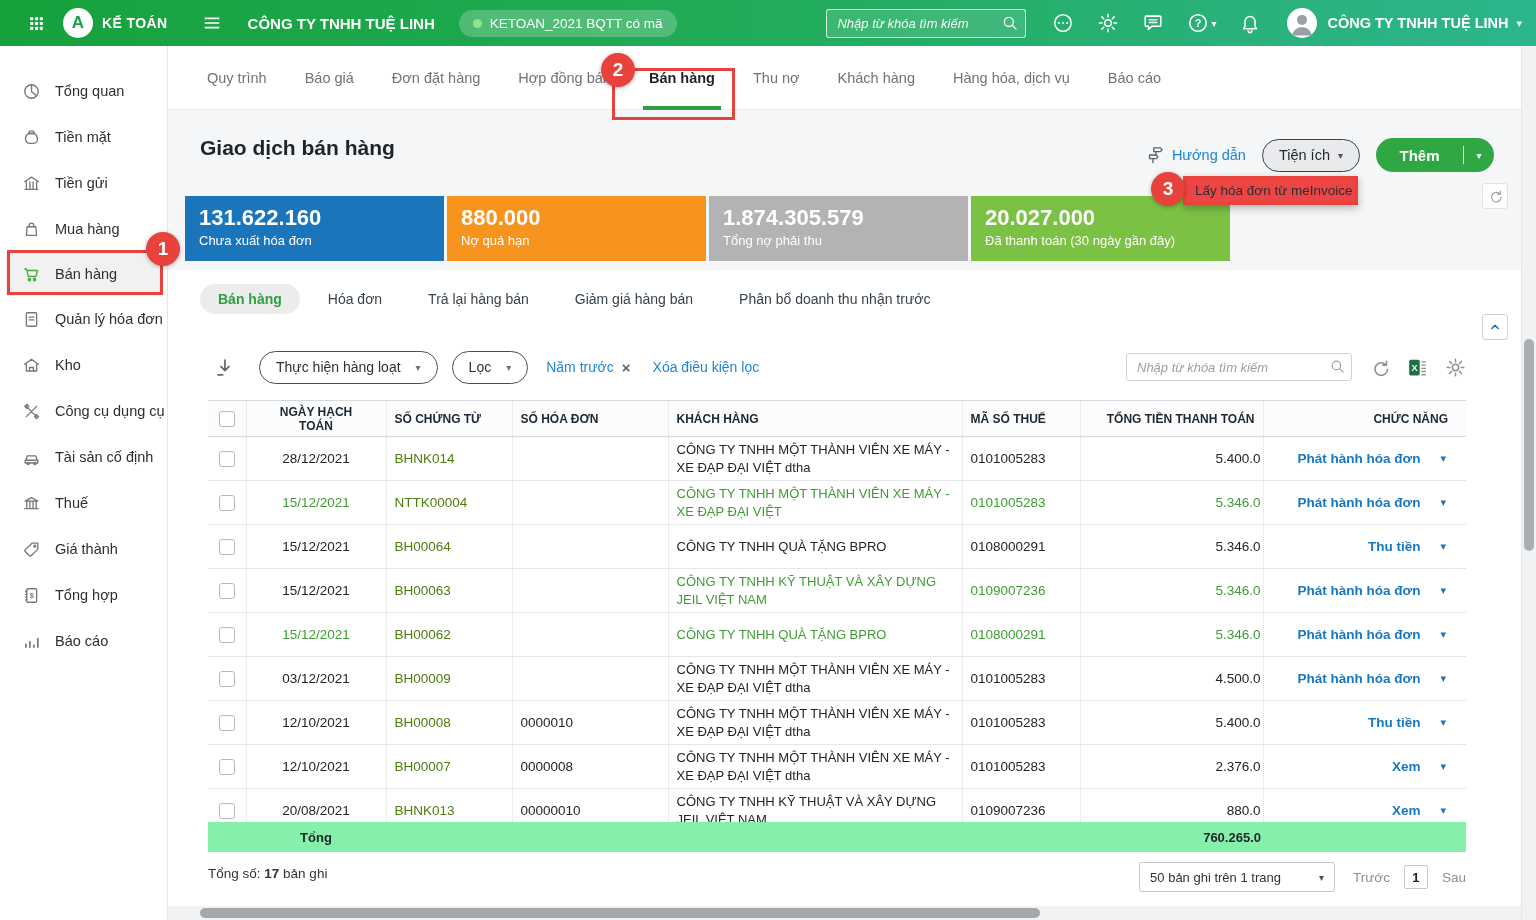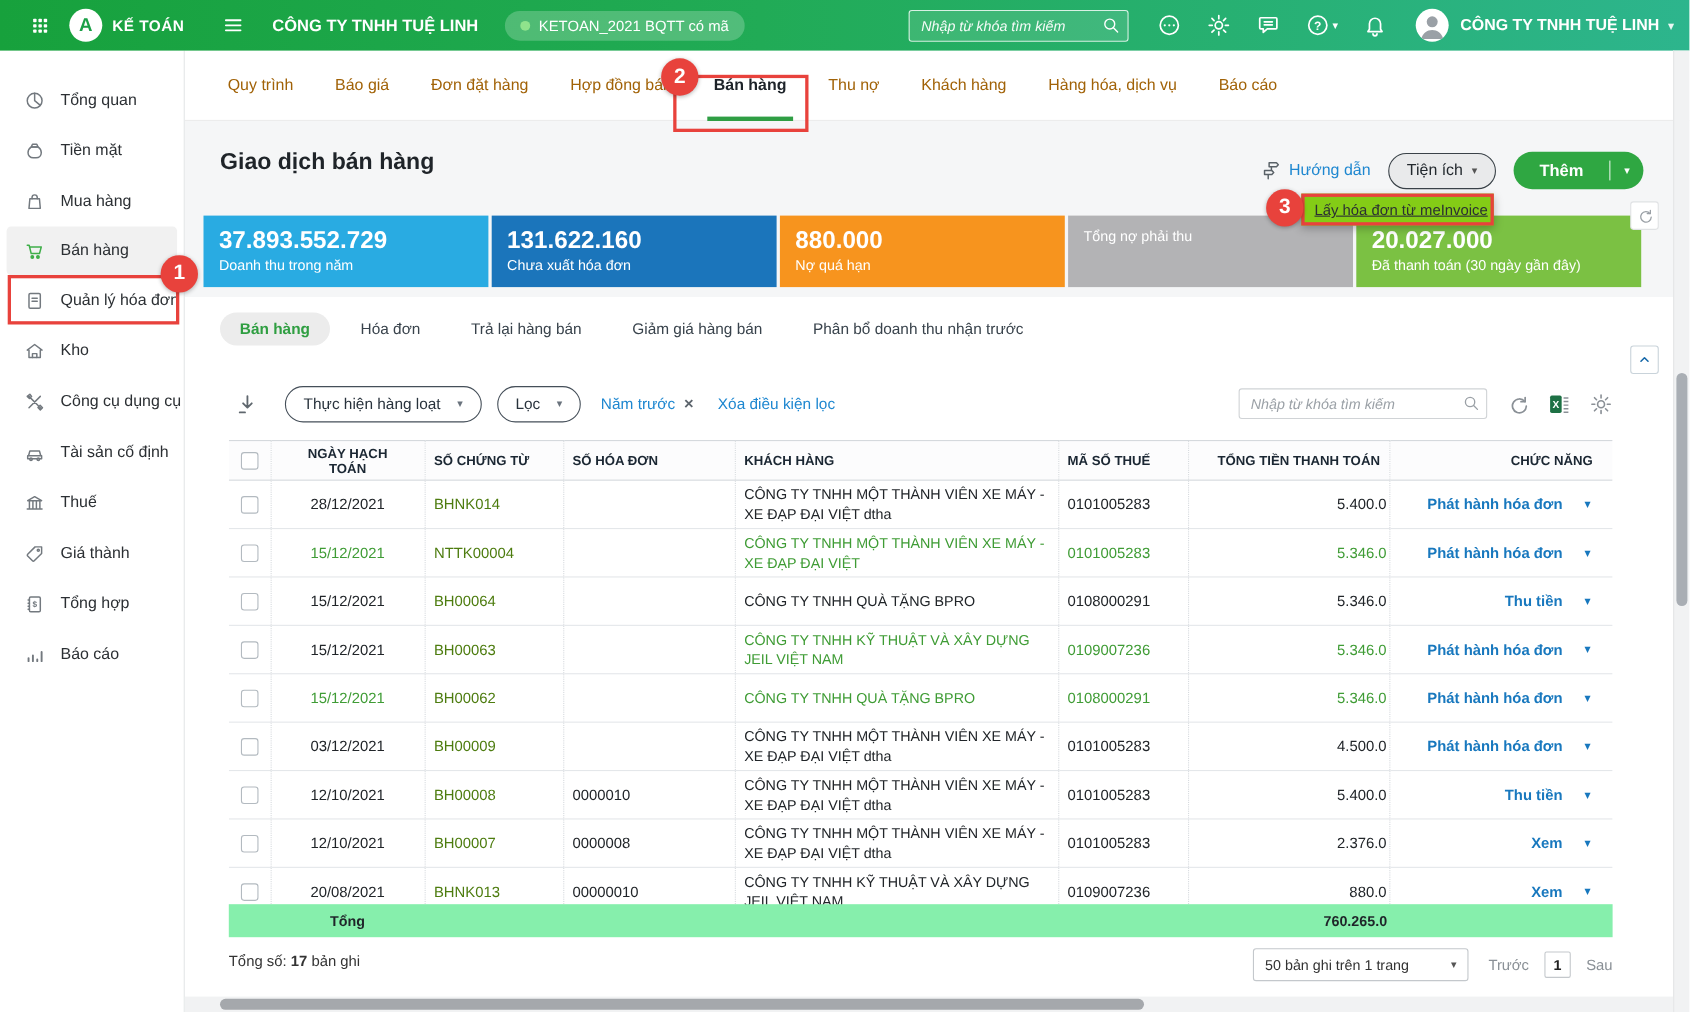--- a/index.html
+++ b/index.html
@@ -44,21 +44,21 @@
   .sb-ico { width:19px; height:19px; color:#73797f; flex:0 0 auto; }
   .sb-item.active { background:#f1f1f1; border-radius:4px; margin:0 6px; padding-left:16px; height:44px; }
   .sb-item.active .sb-ico { color:#3fae49; }
 
   
   .content { position:absolute; left:168px; top:46px; right:0; bottom:0; background:#fff; overflow:hidden; }
 
   .tabbar { height:64px; display:flex; align-items:center; gap:38px; padding-left:39px;
     border-bottom:1px solid #ececec; background:#fff; }
   .tab { position:relative; height:64px; display:flex; align-items:center; font-size:14.5px;
-    color:#a16207; cursor:pointer; white-space:nowrap; }
+    color:#737373; cursor:pointer; white-space:nowrap; }
   .tab.active { color:#1d2329; font-weight:bold; }
   .tab.active::after { content:""; position:absolute; left:-6px; right:-6px; bottom:0; height:4px; background:#2f9e44; }
 
   .gray-section { height:160px; background:#f5f6f7; position:relative; }
   .page-title { position:absolute; left:32px; top:26px; font-size:21px; font-weight:bold; color:#1f2429;text-align:right; }
   .title-actions { position:absolute; right:42px; top:28px; display:flex; align-items:center; gap:16px; }
   .guide { display:flex; align-items:center; gap:7px; color:#1e87d0; font-size:14.5px; cursor:pointer; }
   .guide .ico { width:20px; height:20px; color:#5a6268; }
   .btn-util { height:33px; padding:0 16px; background:#e9eaeb; border:1.5px solid #3a4248; border-radius:17px;
     font-size:14.5px; color:#23292e; display:flex; align-items:center; gap:8px; cursor:pointer; }
@@ -125,23 +125,23 @@
   .pager { position:absolute; right:0; top:-4px; display:flex; align-items:center; }
   .pagesize { width:196px; height:30px; border:1px solid #c4c8cc; border-radius:3px; background:#fff;
     display:flex; align-items:center; padding:0 10px; font-size:13px; color:#333; cursor:pointer; }
   .pagesize .caret { margin-left:auto; font-size:10px; color:#555; }
   .pg-prev, .pg-next { color:#8a9096; margin-left:18px; cursor:pointer; }
   .pg-cur { width:24px; height:24px; border:1px solid #c4c8cc; border-radius:2px; background:#fff;
     display:flex; align-items:center; justify-content:center; font-weight:bold; font-size:13px; margin-left:14px; color:#222; }
   .pg-next { margin-left:14px; }
 
   
-  .dropdown-item { position:absolute; left:1183px; top:176px; width:175px; height:29px; background:#84cc16;
+  .dropdown-item { position:absolute; left:1183px; top:176px; width:175px; height:29px; background:#ef4444;
     border:3px solid #e8423c; box-shadow:0 3px 8px rgba(0,0,0,.28); display:flex; align-items:center;
-    padding-left:9px; font-size:13.5px; color:#2b2f33; z-index:55; cursor:pointer; white-space:nowrap;text-decoration:underline; }
+    padding-left:9px; font-size:13.5px; color:#2b2f33; z-index:55; cursor:pointer; white-space:nowrap; }
   .cards-refresh { position:absolute; left:1482px; top:183px; width:26px; height:26px; background:#fff;
     border:1px solid #e0e2e4; border-radius:3px; display:flex; align-items:center; justify-content:center;
     z-index:6; cursor:pointer; }
   .cards-refresh .ico { width:16px; height:16px; color:#9aa0a6; }
   .scroll-top-btn { position:absolute; left:1482px; top:314px; width:26px; height:26px; background:#fff;
     border:1px solid #c9d3da; border-radius:3px; display:flex; align-items:center; justify-content:center;
     z-index:6; cursor:pointer; color:#1567a8; }
   .scroll-top-btn .ico { width:14px; height:14px; }
 
   .vscroll { position:absolute; right:0; top:46px; bottom:0; width:15px; background:#f1f2f3;
@@ -264,20 +264,28 @@
           <svg viewBox="0 0 24 24" fill="none" stroke="currentColor" stroke-width="1.7" stroke-linecap="round" stroke-linejoin="round">
             <path d="M9.5 4h5l1.3 3H8.2z"></path>
             <path d="M8.2 7h7.6c2.4 1.6 3.8 4.2 3.8 6.8 0 3.4-2.6 5.7-5.9 5.7h-3.4c-3.3 0-5.9-2.3-5.9-5.7 0-2.6 1.4-5.2 3.8-6.8z"></path>
           </svg>
         </span>
         <span>Tiền mặt</span>
       </div>
       <div class="sb-item">
         <span class="sb-ico">
           <svg viewBox="0 0 24 24" fill="none" stroke="currentColor" stroke-width="1.7" stroke-linecap="round" stroke-linejoin="round">
+            <path d="M3.5 9.5 12 4l8.5 5.5M5.5 10v8M10 10v8M14 10v8M18.5 10v8M4 19.5h16"></path>
+          </svg>
+        </span>
+        <span>Tiền gửi</span>
+      </div>
+      <div class="sb-item">
+        <span class="sb-ico">
+          <svg viewBox="0 0 24 24" fill="none" stroke="currentColor" stroke-width="1.7" stroke-linecap="round" stroke-linejoin="round">
             <path d="M6.5 8.5h11l1 11h-13z"></path>
             <path d="M9 8.5V7a3 3 0 0 1 6 0v1.5"></path>
           </svg>
         </span>
         <span>Mua hàng</span>
       </div>
       <div class="sb-item active">
         <span class="sb-ico">
           <svg viewBox="0 0 24 24" fill="none" stroke="currentColor" stroke-width="1.7" stroke-linecap="round" stroke-linejoin="round">
             <path d="M3.5 5h2.2L8 14.5h9.6l2-7.5H6.2"></path>
@@ -391,33 +399,30 @@
         <span>Tiện ích</span>
         <span class="caret">▾</span>
       </span>
       <span class="btn-add">
         <span class="lbl">Thêm</span>
         <span class="sep"></span>
         <span class="caret">▾</span>
       </span>
     </div>
     <div class="kpi-row">
-        <div class="kpi" style="background: rgb(41, 171, 226);">
-          <div class="val">37.893.552.729</div>
-          <div class="lbl">Doanh thu trong năm</div>
-        </div>
         <div class="kpi" style="background: rgb(27, 117, 187);">
           <div class="val">131.622.160</div>
           <div class="lbl">Chưa xuất hóa đơn</div>
         </div>
         <div class="kpi" style="background: rgb(247, 148, 30);">
           <div class="val">880.000</div>
           <div class="lbl">Nợ quá hạn</div>
         </div>
         <div class="kpi" style="background: rgb(179, 179, 181);">
+          <div class="val">1.874.305.579</div>
           <div class="lbl">Tổng nợ phải thu</div>
         </div>
         <div class="kpi" style="background: rgb(123, 193, 67);">
           <div class="val">20.027.000</div>
           <div class="lbl">Đã thanh toán (30 ngày gần đây)</div>
         </div>
       </div>
   </section>
 
   <div class="subtabs">

